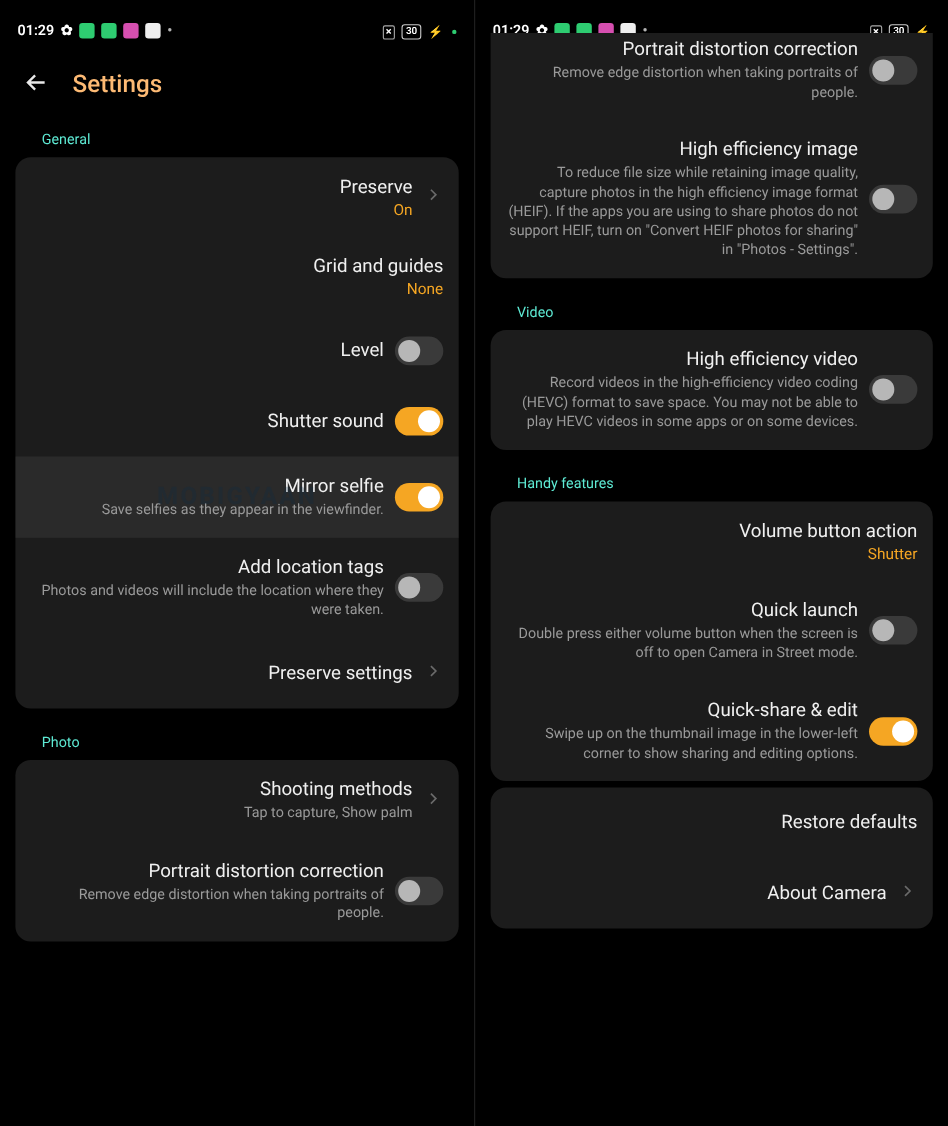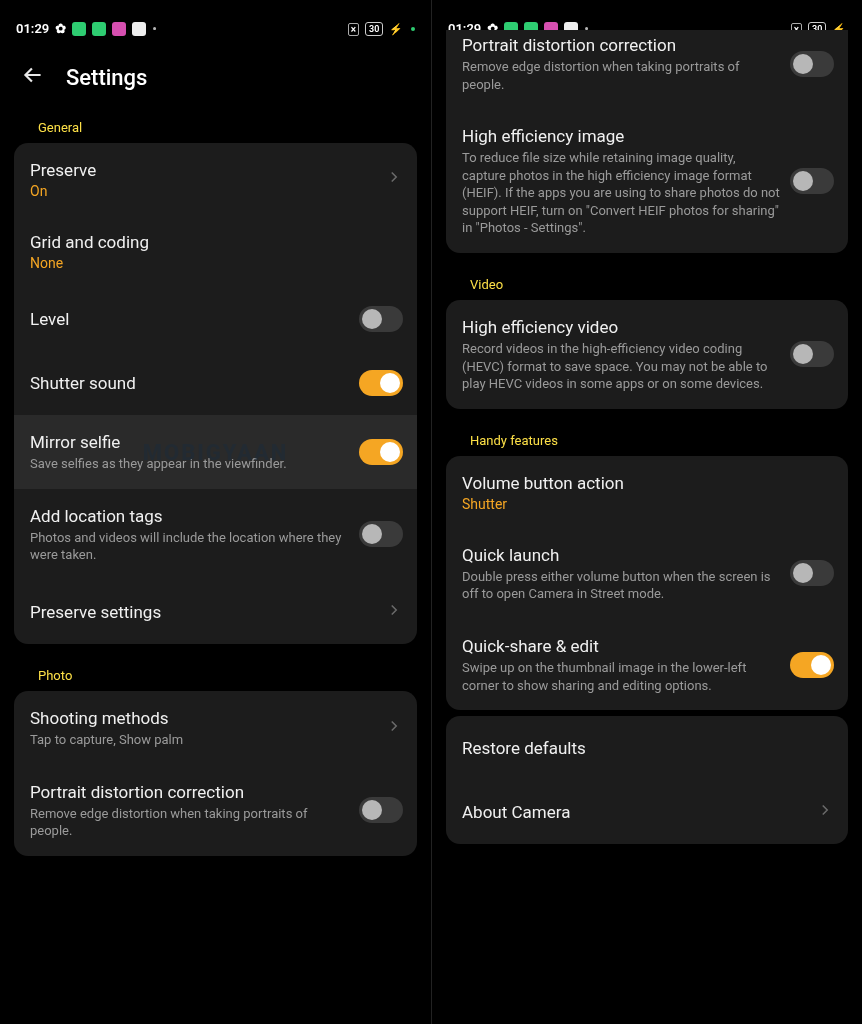--- a/index.html
+++ b/index.html
@@ -48,32 +48,33 @@
   .header {
     display: flex;
     align-items: center;
     gap: 20px;
     padding: 26px 20px 10px;
   }
   .header .back-arrow svg { width: 26px; height: 26px; }
   .header .title {
     font-size: 22px;
     font-weight: 500;
-    color: #ffffff;
+    color: #fdba74;
   }
   .section-label {
-    color: #fde047;
+    color: #5eead4;
     font-size: 13px;
     padding: 18px 24px 8px 38px;
   }
   .card {
     background: #1c1c1c;
     border-radius: 14px;
     margin: 0 14px 6px 14px;
     overflow: hidden;
+    text-align: right;
   }
   .card.cut-top { border-top-left-radius:0; border-top-right-radius:0; margin-top:0;}
   .row {
     display: flex;
     align-items: center;
     padding: 16px 14px 16px 16px;
     min-height: 64px;
     gap: 10px;
   }
   .row.highlight { background: #2a2a2a; }
@@ -156,21 +157,21 @@
       <div class="row-text">
         <div class="row-title">Preserve</div>
         <div class="row-value">On</div>
       </div>
       <span class="chevron"><svg viewBox="0 0 24 24" fill="none" stroke="#aaa" stroke-width="2">
             <path d="M9 18l6-6-6-6"></path>
           </svg></span>
     </div>
     <div class="row">
       <div class="row-text">
-        <div class="row-title">Grid and coding</div>
+        <div class="row-title">Grid and guides</div>
         <div class="row-value">None</div>
       </div>
     </div>
     <div class="row">
       <div class="row-text">
           <div class="row-title">Level</div>
         </div>
       <div class="toggle off">
           <div class="knob"></div>
         </div>

